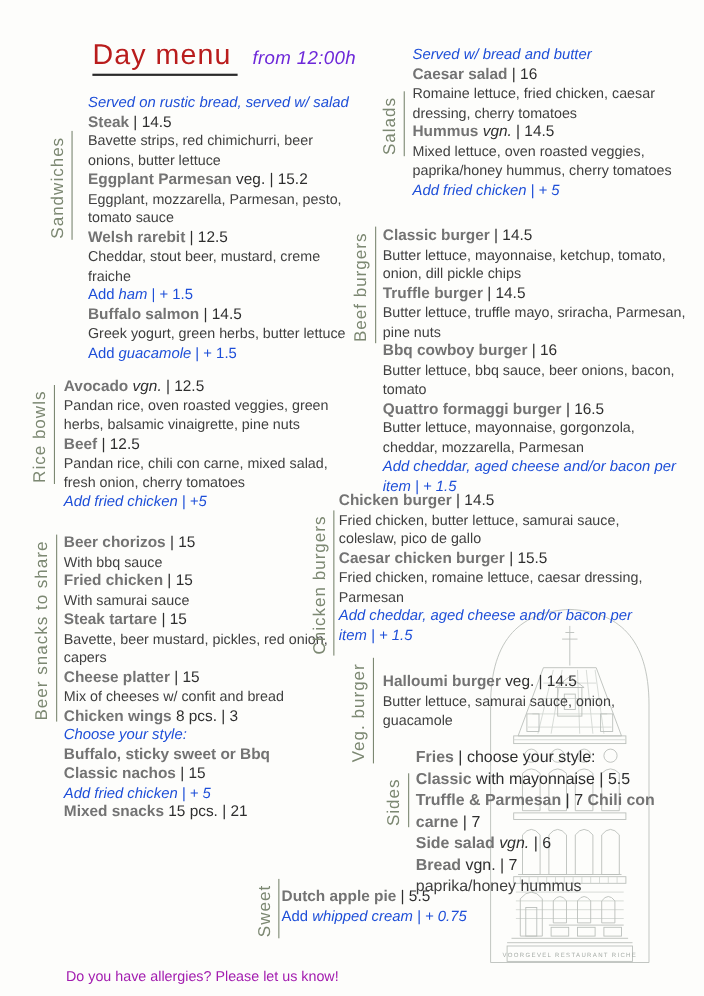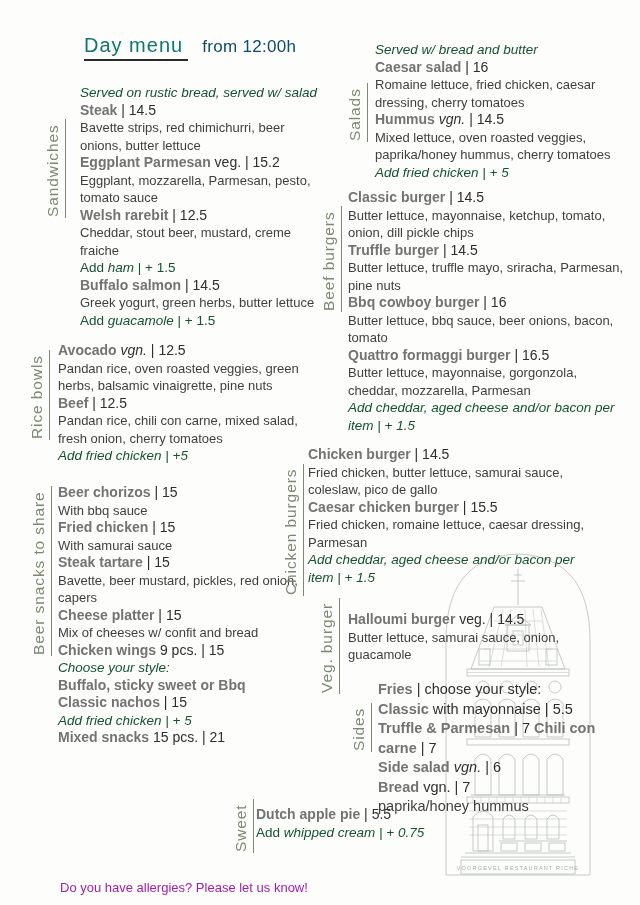--- a/index.html
+++ b/index.html
@@ -5,36 +5,36 @@
   html,body{margin:0;padding:0;}
   body{
     width:640px;height:905px;position:relative;overflow:hidden;
     background:#fdfdfb;color:#2b2b2b;
     font-family:"Liberation Sans", sans-serif;
   }
   .page{position:absolute;inset:0;}
   
   .header{position:absolute;left:84px;top:34px;z-index:3;white-space:nowrap;}
   .menu-title{
-    display:inline-block;font-size:20px;font-weight:400;letter-spacing:1px;
-    color:#0f766e;border-bottom:2px solid #2a2a2a;padding:0 5px 2px 0;text-align:right;
+    display:inline-block;font-size:26px;font-weight:400;letter-spacing:1px;
+    color:#b91c1c;border-bottom:2px solid #2a2a2a;padding:0 5px 2px 0;text-align:right;
   }
-  .menu-subtitle{font-size:17px;color:#0c4a6e;margin-left:14px;letter-spacing:.3px;}
+  .menu-subtitle{font-size:17px;color:#6d28d9;margin-left:14px;letter-spacing:.3px;font-style:italic;}
   
   .vlabel{
     position:absolute;transform-origin:0 0;transform:rotate(-90deg);
     white-space:nowrap;z-index:3;
     font-size:15.5px;letter-spacing:.9px;color:#7c8872;
     border-bottom:1.6px solid #7c8872;padding:0 5px 3px 1px;
   }
   
   .content{position:absolute;z-index:2;}
   .line{font-size:13px;line-height:17.5px;color:#3f3f3f;}
   .line.title{font-size:14px;color:#2e2e2e;}
-  .line.note,.line.add{font-size:13.5px;color:#14532d;}
+  .line.note,.line.add{font-size:13.5px;color:#1d4ed8;}
   .content.loose .line{line-height:19.5px;font-size:14.5px;}
   span.b{font-weight:700;color:#737373;}
   span.i{font-style:italic;}
   
   .footer{position:absolute;left:60px;top:880px;font-size:13px;color:#a21caf;z-index:3;}
   
   .sketch{position:absolute;left:437px;top:541px;width:162px;height:338px;z-index:1;}
 </style>
 </head>
 <body>
@@ -133,40 +133,40 @@
     </div>
   <div class="content" style="left:58px;top:484px;width:250px;">
       <div class="line title"><span class="b">Beer chorizos</span><span class="r"> | 15</span></div>
       <div class="line desc"><span class="r">With bbq sauce</span></div>
       <div class="line title"><span class="b">Fried chicken</span><span class="r"> | 15</span></div>
       <div class="line desc"><span class="r">With samurai sauce</span></div>
       <div class="line title"><span class="b">Steak tartare</span><span class="r"> | 15</span></div>
       <div class="line desc"><span class="r">Bavette, beer mustard, pickles, red onion, capers</span></div>
       <div class="line title"><span class="b">Cheese platter</span><span class="r"> | 15</span></div>
       <div class="line desc"><span class="r">Mix of cheeses w/ confit and bread</span></div>
-      <div class="line title"><span class="b">Chicken wings</span><span class="r"> 9 pcs. | 15</span></div>
+      <div class="line title"><span class="b">Chicken wings</span><span class="r"> 8 pcs. | 3</span></div>
       <div class="line note"><span class="i">Choose your style:</span></div>
       <div class="line title"><span class="b">Buffalo, sticky sweet or Bbq</span></div>
       <div class="line title"><span class="b">Classic nachos</span><span class="r"> | 15</span></div>
       <div class="line add"><span class="i">Add fried chicken | + 5</span></div>
       <div class="line title"><span class="b">Mixed snacks</span><span class="r"> 15 pcs. | 21</span></div>
     </div>
   <div class="content" style="left:256px;top:806px;width:220px;">
       <div class="line title"><span class="b">Dutch apple pie</span><span class="r"> | 5.5</span></div>
       <div class="line add"><span class="r">Add </span><span class="i">whipped cream | + 0.75</span></div>
     </div>
   <div class="content" style="left:375px;top:41px;width:252px;">
       <div class="line note"><span class="i">Served w/ bread and butter</span></div>
       <div class="line title"><span class="b">Caesar salad</span><span class="r"> | 16</span></div>
       <div class="line desc"><span class="r">Romaine lettuce, fried chicken, caesar dressing, cherry tomatoes</span></div>
       <div class="line title"><span class="b">Hummus</span><span class="r"> </span><span class="i">vgn.</span><span class="r"> | 14.5</span></div>
       <div class="line desc"><span class="r">Mixed lettuce, oven roasted veggies, paprika/honey hummus, cherry tomatoes</span></div>
       <div class="line add"><span class="i">Add fried chicken | + 5</span></div>
     </div>
-  <div class="content" style="left:348px;top:189px;width:278px;">
+  <div class="content" style="left:348px;top:205px;width:278px;">
       <div class="line title"><span class="b">Classic burger</span><span class="r"> | 14.5</span></div>
       <div class="line desc"><span class="r">Butter lettuce, mayonnaise, ketchup, tomato, onion, dill pickle chips</span></div>
       <div class="line title"><span class="b">Truffle burger</span><span class="r"> | 14.5</span></div>
       <div class="line desc"><span class="r">Butter lettuce, truffle mayo, sriracha, Parmesan, pine nuts</span></div>
       <div class="line title"><span class="b">Bbq cowboy burger</span><span class="r"> | 16</span></div>
       <div class="line desc"><span class="r">Butter lettuce, bbq sauce, beer onions, bacon, tomato</span></div>
       <div class="line title"><span class="b">Quattro formaggi burger</span><span class="r"> | 16.5</span></div>
       <div class="line desc"><span class="r">Butter lettuce, mayonnaise, gorgonzola, cheddar, mozzarella, Parmesan</span></div>
       <div class="line add"><span class="i">Add cheddar, aged cheese and/or bacon per item | + 1.5</span></div>
     </div>

